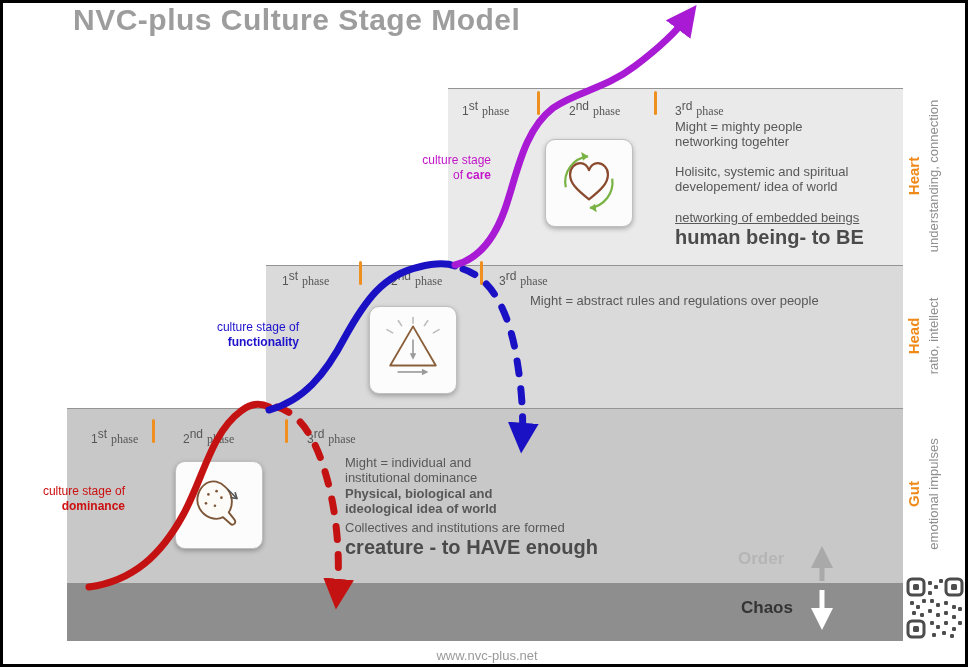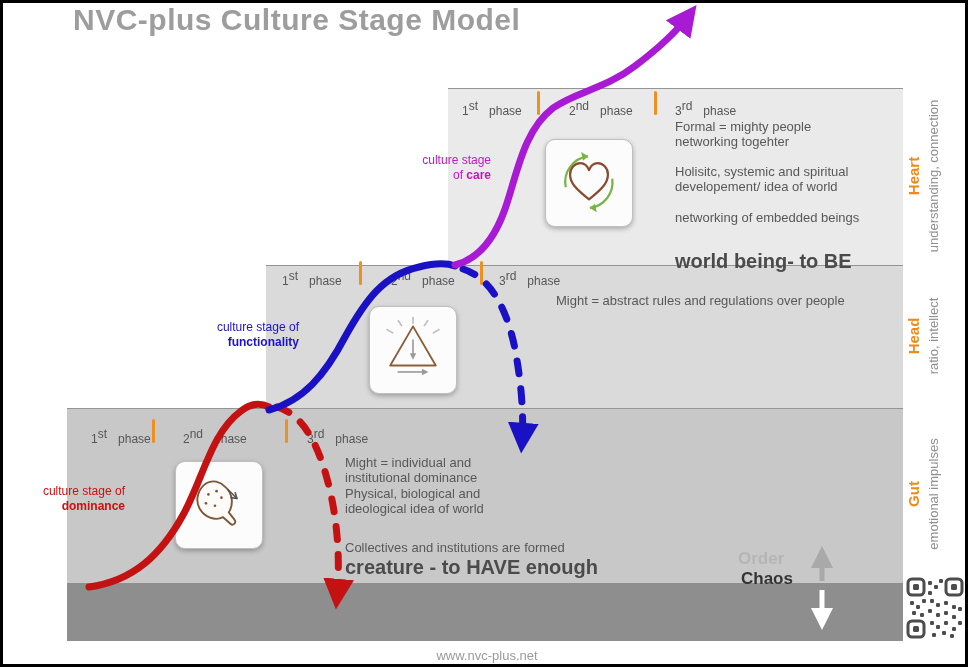--- a/index.html
+++ b/index.html
@@ -17,61 +17,61 @@
   }
 
   .stage { position: absolute; border-top: 1px solid #949494; }
   .stage-care { left: 445px; top: 85px;  width: 455px; height: 177px; background: #eaeaea; }
   .stage-func { left: 263px; top: 262px; width: 637px; height: 143px; background: #dadada; }
   .stage-dom  { left: 64px;  top: 405px; width: 836px; height: 175px; background: #c8c8c8; }
   .chaos-band { position: absolute; left: 64px; top: 580px; width: 836px; height: 58px; background: #8e8e8e; }
 
   .phase { position: absolute; font-size: 12px; color: #565656; white-space: nowrap; }
   .phase sup { font-size: 12px; vertical-align: super; }
-  .phase .pw { margin-left: 11px; }
+  .phase .pw { margin-left: 4px; font-family: Liberation Serif, serif; }
   .tick { position: absolute; width: 3px; height: 24px; background: #ef8f1f; border-radius: 2px; }
 
   .card {
     position: absolute; width: 88px; height: 88px;
     background: #fcfcfc; border: 1px solid #bfbfbf; border-radius: 10px;
     box-shadow: 0 2px 5px rgba(0,0,0,.28);
     display: flex; align-items: center; justify-content: center;
   }
 
   .stagetext { position: absolute; color: #585858; font-size: 13px; line-height: 1.18; }
   .stagetext p { margin: 0; }
   .headline { font-size: 20px; font-weight: bold; color: #4b4b4b; white-space: nowrap; }
 
   .st-care { left: 672px; top: 116px; width: 228px; }
   .st-care .p1 { max-width: 145px; margin-bottom: 14px; }
   .st-care .p2 { max-width: 198px; margin-bottom: 16px; }
-  .st-care .p3 { margin-bottom: 24px; }
-
-  .st-func { left: 527px; top: 290px; width: 375px; margin-left: 26px; }
+  .st-care .p3 { margin-bottom: 0; text-decoration: underline; }
+
+  .st-func { left: 527px; top: 290px; width: 375px; }
   .st-func .p1 { margin-bottom: 11px; }
   .st-func .p2 { max-width: 228px; margin-bottom: 13px; }
   .st-func .p3 { max-width: 302px; margin-bottom: 9px; }
 
   .st-dom { left: 342px; top: 452px; width: 255px; }
   .st-dom .p1 { max-width: 152px; }
-  .st-dom .p2 { max-width: 168px; margin-bottom: 24px; }
+  .st-dom .p2 { max-width: 168px; margin-bottom: 4px; font-weight: bold; }
   .st-dom .p3 { }
 
   .clabel { position: absolute; text-align: right; font-size: 12px; line-height: 1.28; }
   .clabel b { font-weight: bold; }
   .cl-care { left: 368px; top: 150px; width: 120px; color: #c316c9; }
   .cl-func { left: 158px; top: 317px; width: 138px; color: #1d12cc; }
   .cl-dom  { left: 2px;   top: 481px; width: 120px; color: #cc0f0f; }
 
   .vtext { position: absolute; transform: translate(-50%,-50%) rotate(-90deg); white-space: nowrap; }
   .organ { color: #ef8a1a; font-weight: bold; font-size: 15px; }
   .vdesc { color: #8f8f8f; font-size: 13px; }
 
   .order-label { position: absolute; left: 735px; top: 546px; font-size: 17px; font-weight: bold; color: #b5b5b5; }
-  .chaos-label { position: absolute; left: 738px; top: 566px; font-size: 17px; font-weight: bold; color: #343434; }
+  .chaos-label { position: absolute; left: 738px; top: 595px; font-size: 17px; font-weight: bold; color: #343434; }
 
   .footer-url { position: absolute; left: 0; top: 645px; width: 968px; text-align: center;
                 font-size: 13px; color: #9a9a9a; }
 
   .overlay { position: absolute; left: 0; top: 0; width: 968px; height: 667px;
              pointer-events: none; z-index: 6; }
   .qr { position: absolute; left: 903px; top: 574px; }
 </style>
 </head>
 <body>
@@ -135,24 +135,24 @@
     <svg width="74" height="74" viewBox="0 0 86 86">
       <path d="M16,48 A30,30 0 0 1 42,12" fill="none" stroke="#79b344" stroke-width="2.6"></path>
       <path d="M70,38 A30,30 0 0 1 44,72" fill="none" stroke="#79b344" stroke-width="2.6"></path>
       <path d="M42,12 L34,7 L36,17 Z" fill="#79b344"></path>
       <path d="M44,72 L52,77 L50,67 Z" fill="#79b344"></path>
       <path d="M43,62 C28,50 21,43 21,33 C21,25 27,20 33,20 C38,20 41,23 43,28 C45,23 48,20 53,20 C59,20 65,25 65,33 C65,43 58,50 43,62 Z" fill="none" stroke="#8a4a2e" stroke-width="2.6" stroke-linejoin="round"></path>
     </svg>
   </div>
 
   <div class="stagetext st-care">
-    <p class="p1">Formal = mighty people networking togehter</p>
+    <p class="p1">Might = mighty people networking togehter</p>
     <p class="p2">Holisitc, systemic and spiritual developement/ idea of world</p>
     <p class="p3">networking of embedded beings</p>
-    <div class="headline">world being- to BE</div>
+    <div class="headline">human being- to BE</div>
   </div>
 
   <div class="stagetext st-func">
     <p class="p1">Might = abstract rules and regulations over people</p>
   </div>
 
   <div class="stagetext st-dom">
     <p class="p1">Might = individual and institutional dominance</p>
     <p class="p2">Physical, biological and ideological idea of world</p>
     <p class="p3">Collectives and institutions are formed</p>

